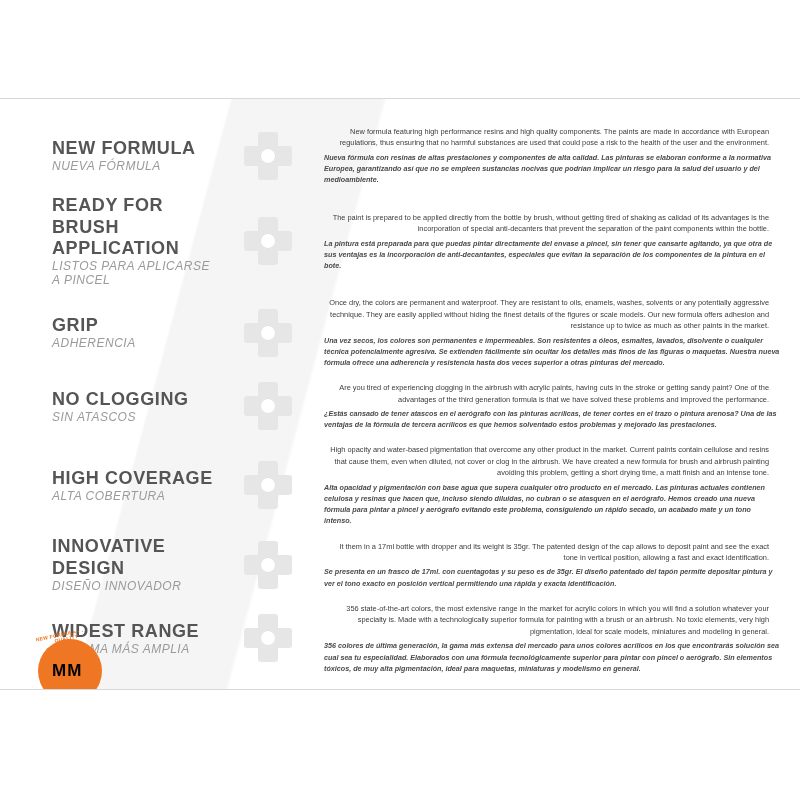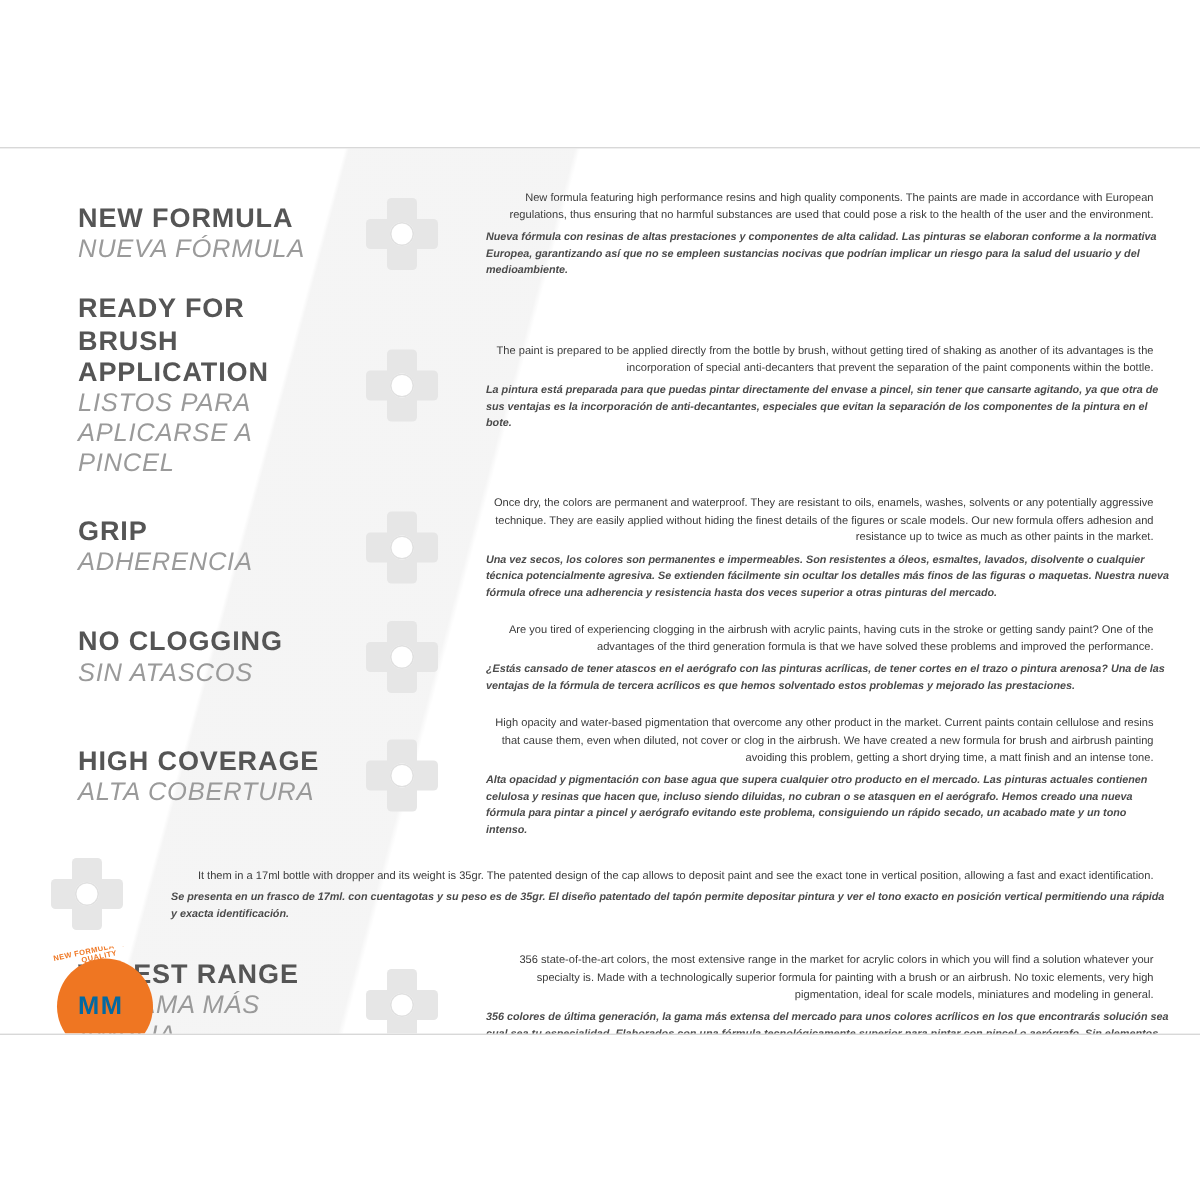--- a/index.html
+++ b/index.html
@@ -71,21 +71,21 @@
   }
   .t-en {
     font-size: 18px;
     font-weight: bold;
     letter-spacing: .6px;
     color: #555555;
     line-height: 1.18;
     text-transform: uppercase;
   }
   .t-es {
-    font-size: 17px;
+    font-size: 12px;
     font-style: italic;
     letter-spacing: .5px;
     color: #9a9a9a;
     line-height: 1.18;
     text-transform: uppercase;
   }
   .icon-cell {
     width: 100px;
     flex: 0 0 100px;
     display: flex;
@@ -167,21 +167,21 @@
     font-weight: bold;
     letter-spacing: .3px;
     transform: rotate(-12deg);
     text-align: center;
     line-height: 1;
   }
   .badge .mm {
     position: absolute;
     left: 22px;
     top: 30px;
-    color: #0369a1;
+    color: #000000;
     font-weight: bold;
     font-size: 17px;
     letter-spacing: 1px;
   }
 </style>
 </head>
 <body>
 
 <div class="page">
 
@@ -215,21 +215,21 @@
             <div class="t-es">LISTOS PARA APLICARSE A PINCEL</div>
           </div>
           <div class="icon-cell">
             <div class="cross">
               <div class="bar-h"></div>
                 <div class="bar-v"></div>
                 <div class="hole"></div>
             </div>
           </div>
           <div class="text-cell">
-            <p class="p-en">The paint is prepared to be applied directly from the bottle by brush, without getting tired of shaking as another of its advantages is the incorporation of special anti-decanters that prevent the separation of the paint components within the bottle.</p>
+            <p class="p-en">The paint is prepared to be applied directly from the bottle by brush, without getting tired of shaking as calidad of its advantages is the incorporation of special anti-decanters that prevent the separation of the paint components within the bottle.</p>
             <p class="p-es">La pintura está preparada para que puedas pintar directamente del envase a pincel, sin tener que cansarte agitando, ya que otra de sus ventajas es la incorporación de anti-decantantes, especiales que evitan la separación de los componentes de la pintura en el bote.</p>
           </div>
         </div>
 
         <div class="row">
           <div class="title-cell">
             <div class="t-en">GRIP</div>
             <div class="t-es">ADHERENCIA</div>
           </div>
           <div class="icon-cell">
@@ -275,20 +275,24 @@
                 <div class="hole"></div>
             </div>
           </div>
           <div class="text-cell">
             <p class="p-en">High opacity and water-based pigmentation that overcome any other product in the market. Current paints contain cellulose and resins that cause them, even when diluted, not cover or clog in the airbrush. We have created a new formula for brush and airbrush painting avoiding this problem, getting a short drying time, a matt finish and an intense tone.</p>
             <p class="p-es">Alta opacidad y pigmentación con base agua que supera cualquier otro producto en el mercado. Las pinturas actuales contienen celulosa y resinas que hacen que, incluso siendo diluidas, no cubran o se atasquen en el aerógrafo. Hemos creado una nueva fórmula para pintar a pincel y aerógrafo evitando este problema, consiguiendo un rápido secado, un acabado mate y un tono intenso.</p>
           </div>
         </div>
 
         <div class="row">
+          <div class="title-cell">
+            <div class="t-en">INNOVATIVE DESIGN</div>
+            <div class="t-es">DISEÑO INNOVADOR</div>
+          </div>
           <div class="icon-cell">
             <div class="cross">
               <div class="bar-h"></div>
                 <div class="bar-v"></div>
                 <div class="hole"></div>
             </div>
           </div>
           <div class="text-cell">
             <p class="p-en">It them in a 17ml bottle with dropper and its weight is 35gr. The patented design of the cap allows to deposit paint and see the exact tone in vertical position, allowing a fast and exact identification.</p>
             <p class="p-es">Se presenta en un frasco de 17ml. con cuentagotas y su peso es de 35gr. El diseño patentado del tapón permite depositar pintura y ver el tono exacto en posición vertical permitiendo una rápida y exacta identificación.</p>

